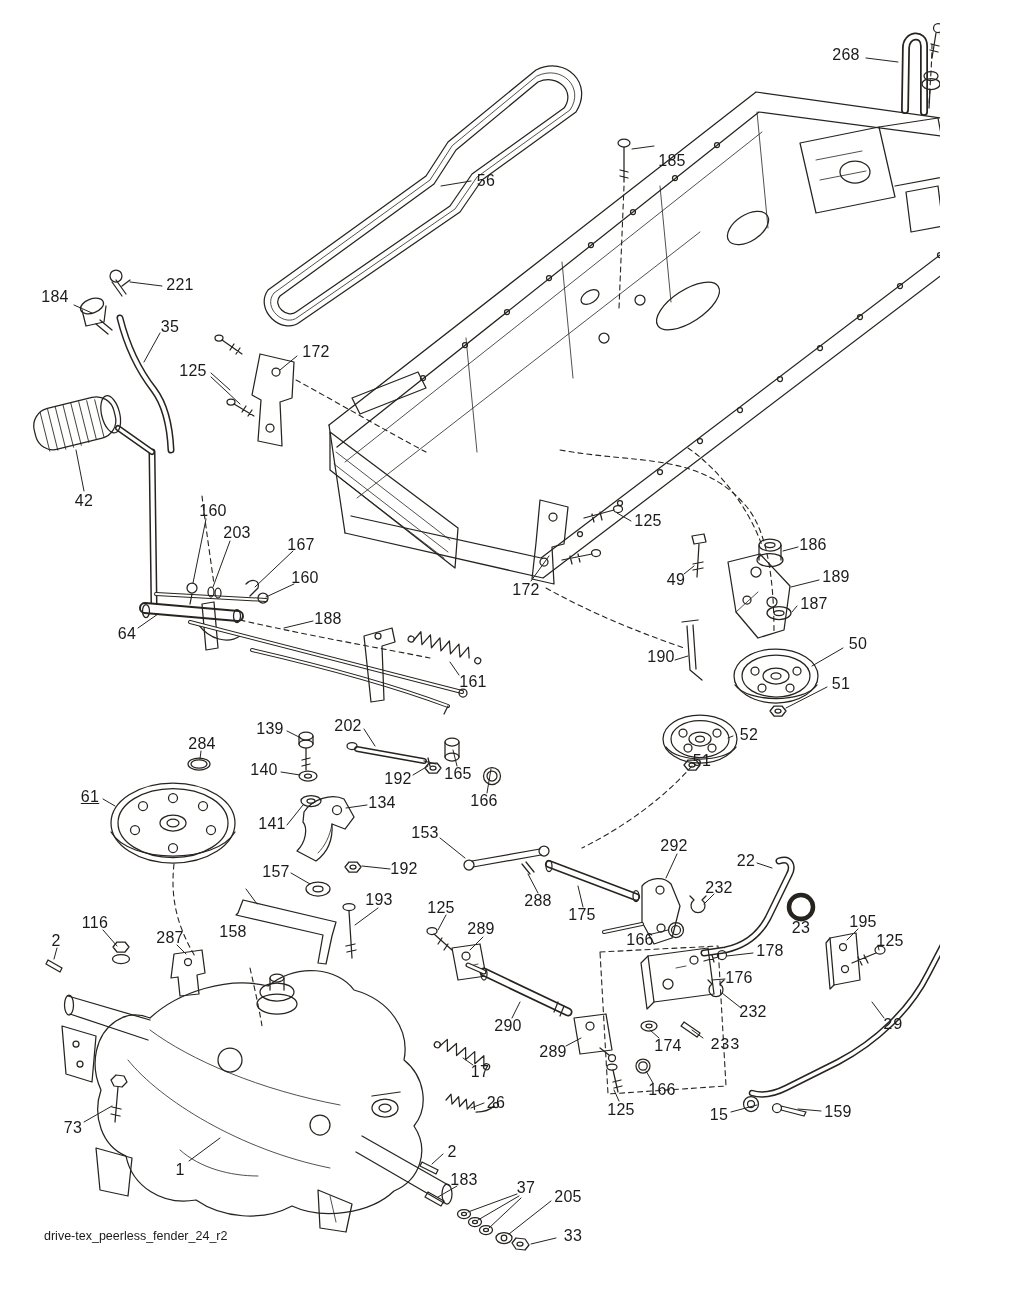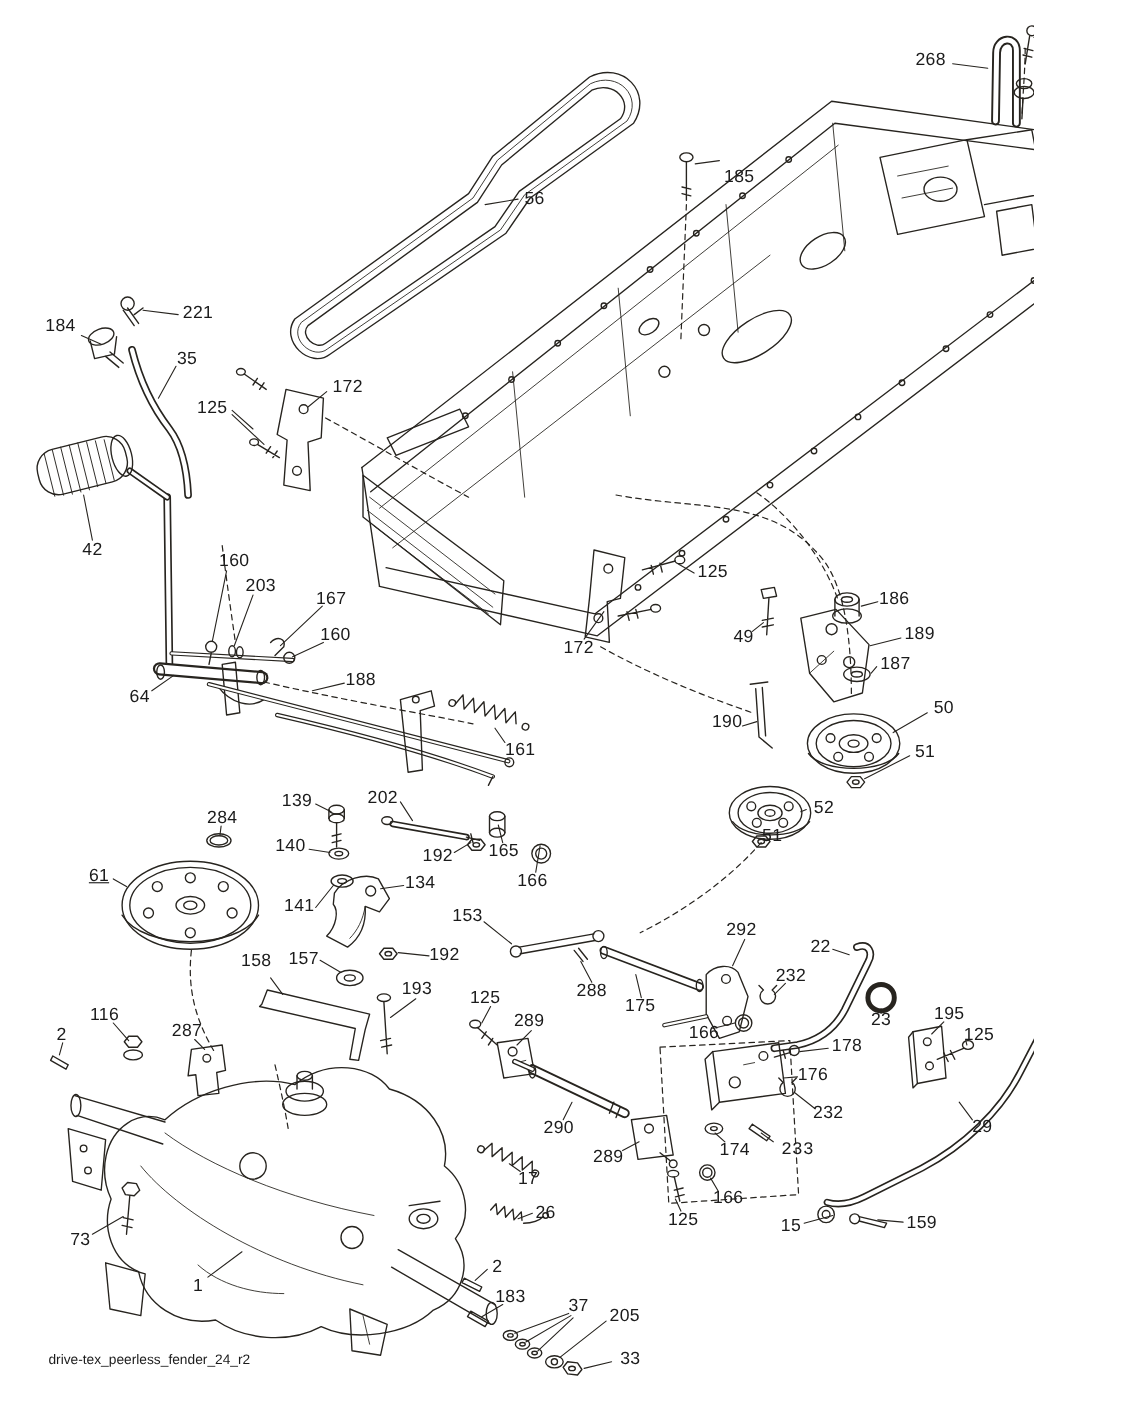--- a/index.html
+++ b/index.html
@@ -584,36 +584,36 @@
       <div class="part-label" style="left: 484px; top: 801px;">166</div>
       <div class="part-label" style="left: 272px; top: 824px;">141</div>
       <div class="part-label" style="left: 382px; top: 803px;">134</div>
       <div class="part-label" style="left: 425px; top: 833px;">153</div>
       <div class="part-label" style="left: 674px; top: 846px;">292</div>
       <div class="part-label" style="left: 746px; top: 861px;">22</div>
       <div class="part-label" style="left: 276px; top: 872px;">157</div>
       <div class="part-label" style="left: 404px; top: 869px;">192</div>
       <div class="part-label" style="left: 719px; top: 888px;">232</div>
       <div class="part-label" style="left: 538px; top: 901px;">288</div>
-      <div class="part-label" style="left: 233px; top: 874px; text-align: center;">158</div>
+      <div class="part-label" style="left: 233px; top: 932px; text-align: center;">158</div>
       <div class="part-label" style="left: 801px; top: 928px;">23</div>
       <div class="part-label" style="left: 379px; top: 900px;">193</div>
       <div class="part-label" style="left: 582px; top: 915px;">175</div>
       <div class="part-label" style="left: 640px; top: 940px;">166</div>
       <div class="part-label" style="left: 863px; top: 922px;">195</div>
       <div class="part-label" style="left: 441px; top: 908px;">125</div>
       <div class="part-label" style="left: 481px; top: 929px;">289</div>
       <div class="part-label" style="left: 770px; top: 951px;">178</div>
       <div class="part-label" style="left: 95px; top: 923px;">116</div>
       <div class="part-label" style="left: 56px; top: 941px;">2</div>
       <div class="part-label" style="left: 170px; top: 938px;">287</div>
       <div class="part-label" style="left: 739px; top: 978px;">176</div>
       <div class="part-label" style="left: 890px; top: 941px;">125</div>
       <div class="part-label" style="left: 753px; top: 1012px;">232</div>
-      <div class="part-label" style="left: 893px; top: 1025px;">29</div>
+      <div class="part-label" style="left: 893px; top: 1025px; font-family: Liberation Mono, monospace;">29</div>
       <div class="part-label" style="left: 508px; top: 1026px;">290</div>
       <div class="part-label" style="left: 553px; top: 1052px;">289</div>
       <div class="part-label" style="left: 668px; top: 1046px;">174</div>
       <div class="part-label" style="left: 725px; top: 1045px; font-family: Liberation Mono, monospace;">233</div>
       <div class="part-label" style="left: 480px; top: 1072px;">17</div>
       <div class="part-label" style="left: 662px; top: 1090px;">166</div>
       <div class="part-label" style="left: 496px; top: 1103px;">26</div>
       <div class="part-label" style="left: 621px; top: 1110px;">125</div>
       <div class="part-label" style="left: 719px; top: 1115px;">15</div>
       <div class="part-label" style="left: 838px; top: 1112px;">159</div>

